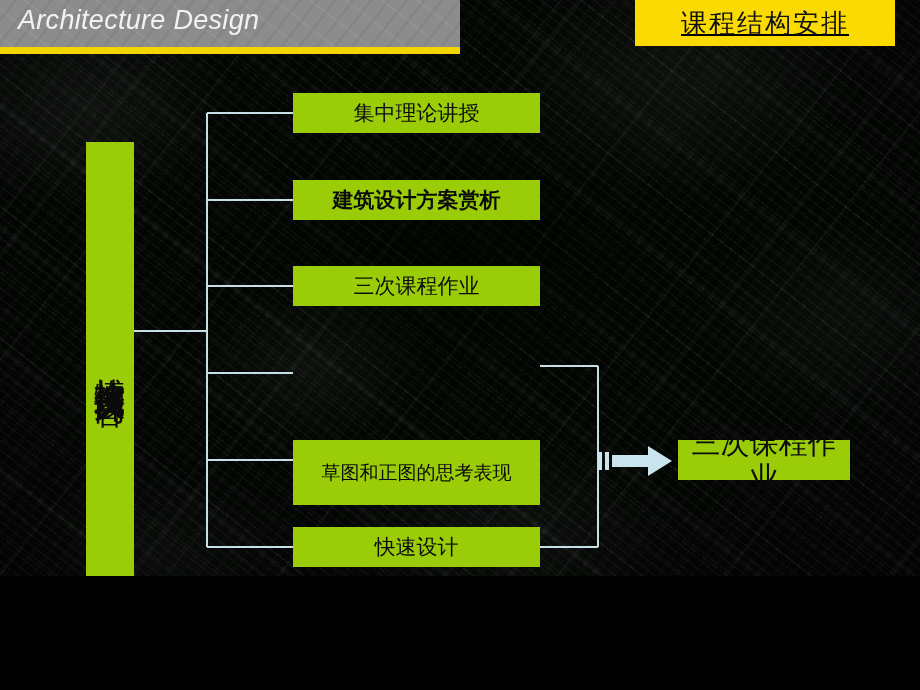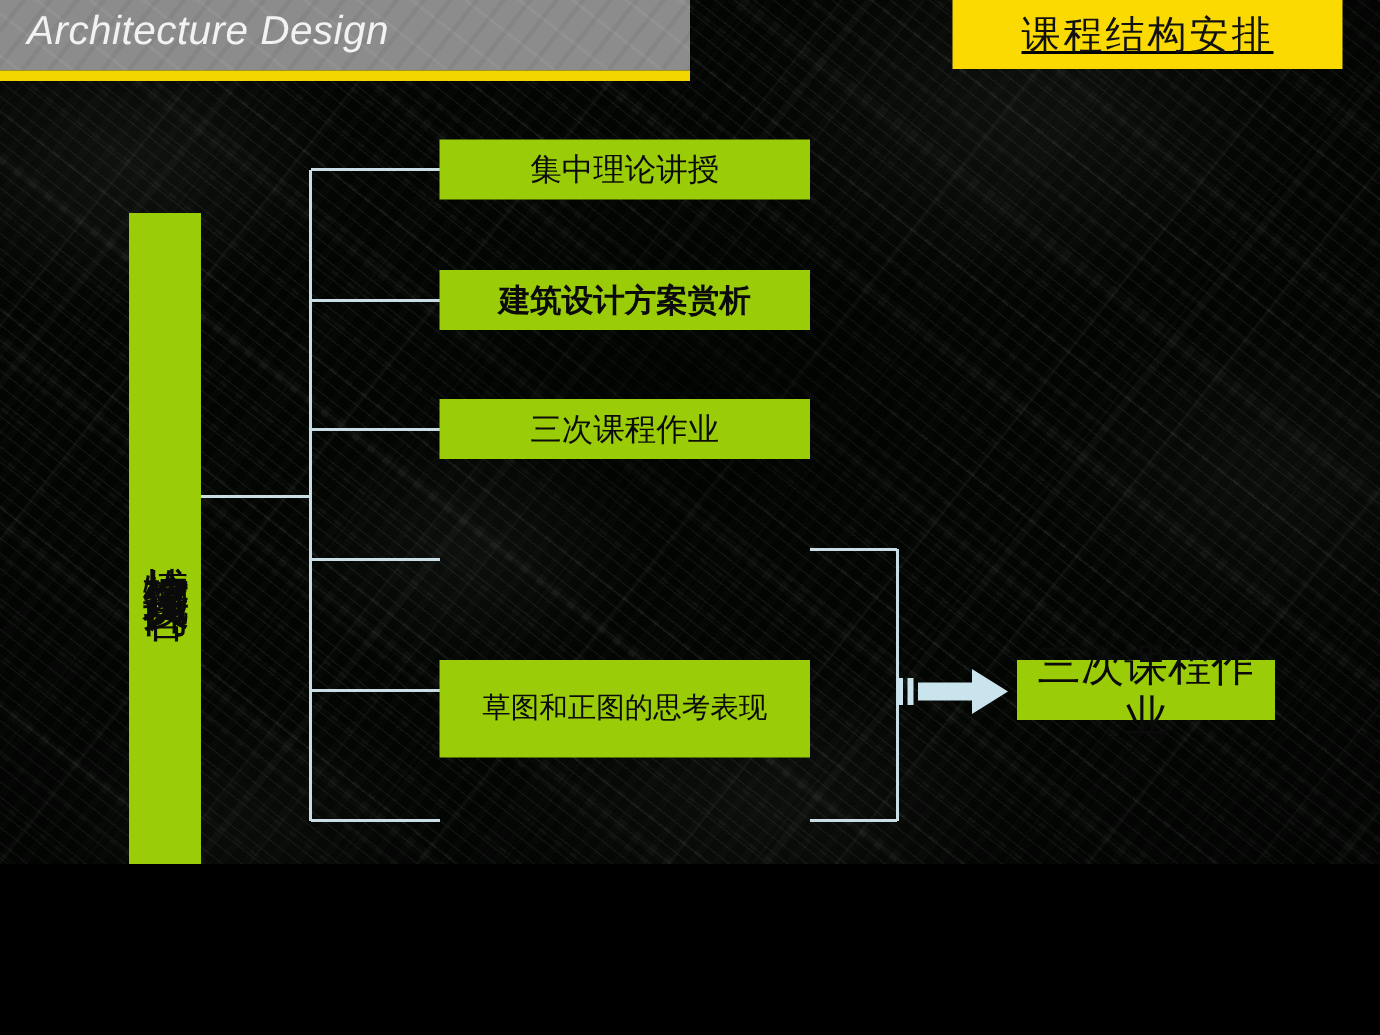--- a/index.html
+++ b/index.html
@@ -258,18 +258,19 @@
       <path d="M14 12 L50 12 L50 3 L74 18 L50 33 L50 24 L14 24 Z"></path>
     </g>
   </svg>
 
   <div class="gbox root-box">博物馆建筑筑设计内容</div>
 
   <div class="gbox node-box n1">集中理论讲授</div>
   <div class="gbox node-box n2">建筑设计方案赏析</div>
   <div class="gbox node-box n3">三次课程作业</div>
   <div class="gbox node-box n5">草图和正图的思考表现</div>
+  <div class="gbox node-box n6">快速设计</div>
 
   <div class="gbox out-box">三次课程作业</div>
 
   <div class="footer-rule"></div>
 
 </div>
 
 </body></html>

